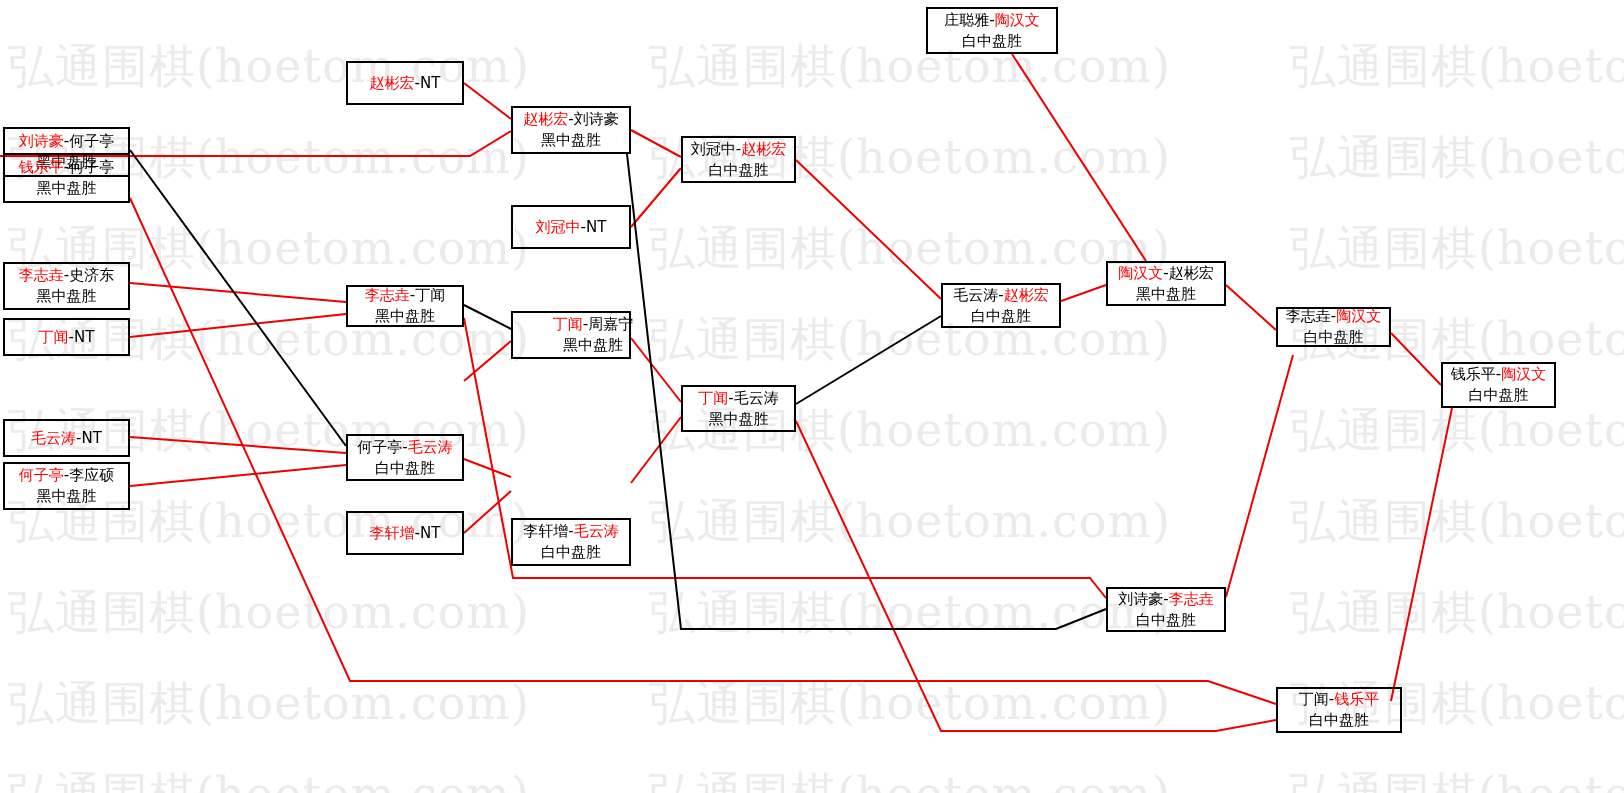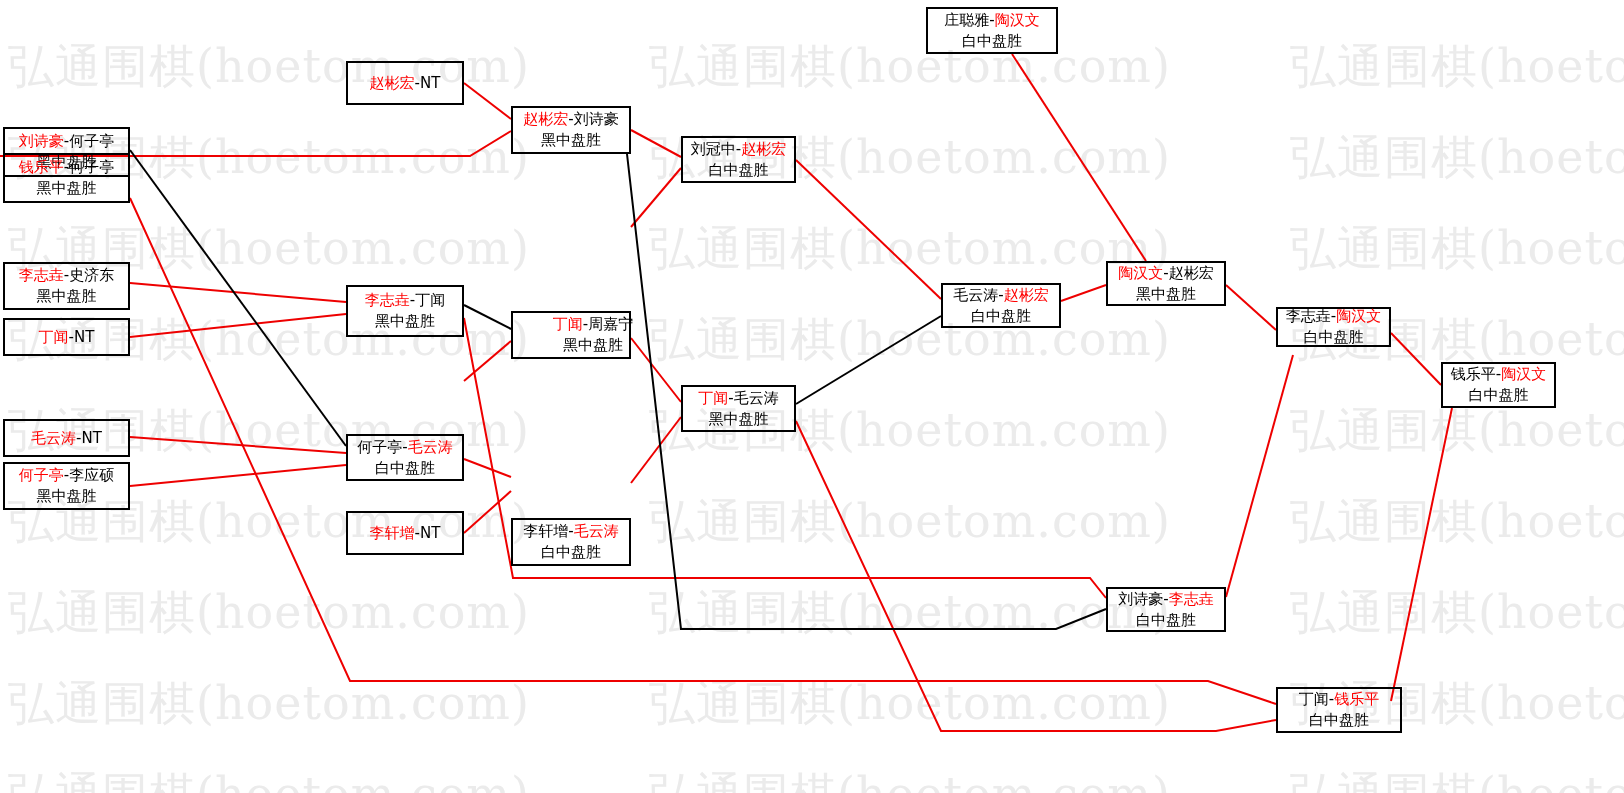--- a/index.html
+++ b/index.html
@@ -120,34 +120,37 @@
       <div class="match" style="left: 3px; top: 419px; width: 127px; height: 38px;">
         <div class="players"><span style="color: rgb(255, 0, 0);">毛云涛</span><span style="color: rgb(0, 0, 0);">-NT</span></div>
       </div>
       <div class="match" style="left: 3px; top: 462px; width: 127px; height: 48px;">
         <div class="players"><span style="color: rgb(255, 0, 0);">何子亭</span><span style="color: rgb(0, 0, 0);">-李应硕</span></div>
         <div class="result" style="color: rgb(0, 0, 0);">黑中盘胜</div>
       </div>
       <div class="match" style="left: 346px; top: 61px; width: 118px; height: 44px;">
         <div class="players"><span style="color: rgb(255, 0, 0);">赵彬宏</span><span style="color: rgb(0, 0, 0);">-NT</span></div>
       </div>
-      <div class="match" style="left: 346px; top: 285px; width: 118px; height: 52px;">
+      <div class="match" style="left: 346px; top: 285px; width: 118px; height: 42px;">
         <div class="players"><span style="color: rgb(255, 0, 0);">李志垚</span><span style="color: rgb(0, 0, 0);">-丁闻</span></div>
         <div class="result" style="color: rgb(0, 0, 0);">黑中盘胜</div>
       </div>
       <div class="match" style="left: 346px; top: 434px; width: 118px; height: 47px;">
         <div class="players"><span style="color: rgb(0, 0, 0);">何子亭-</span><span style="color: rgb(255, 0, 0);">毛云涛</span></div>
         <div class="result" style="color: rgb(0, 0, 0);">白中盘胜</div>
       </div>
       <div class="match" style="left: 346px; top: 511px; width: 118px; height: 44px;">
         <div class="players"><span style="color: rgb(255, 0, 0);">李轩增</span><span style="color: rgb(0, 0, 0);">-NT</span></div>
       </div>
       <div class="match" style="left: 511px; top: 106px; width: 120px; height: 48px;">
         <div class="players"><span style="color: rgb(255, 0, 0);">赵彬宏</span><span style="color: rgb(0, 0, 0);">-刘诗豪</span></div>
         <div class="result" style="color: rgb(0, 0, 0);">黑中盘胜</div>
+      </div>
+      <div class="match" style="left: 511px; top: 205px; width: 120px; height: 44px;">
+        <div class="players"><span style="color: rgb(255, 0, 0);">刘冠中</span><span style="color: rgb(0, 0, 0);">-NT</span></div>
       </div>
       <div class="match" style="left: 511px; top: 311px; width: 120px; height: 48px; padding-left: 44px;">
         <div class="players"><span style="color: rgb(255, 0, 0);">丁闻</span><span style="color: rgb(0, 0, 0);">-周嘉宁</span></div>
         <div class="result" style="color: rgb(0, 0, 0);">黑中盘胜</div>
       </div>
       <div class="match" style="left: 511px; top: 482px; width: 120px; height: 48px; margin-top: 36px;">
         <div class="players"><span style="color: rgb(0, 0, 0);">李轩增-</span><span style="color: rgb(255, 0, 0);">毛云涛</span></div>
         <div class="result" style="color: rgb(0, 0, 0);">白中盘胜</div>
       </div>
       <div class="match" style="left: 681px; top: 136px; width: 115px; height: 47px;">

